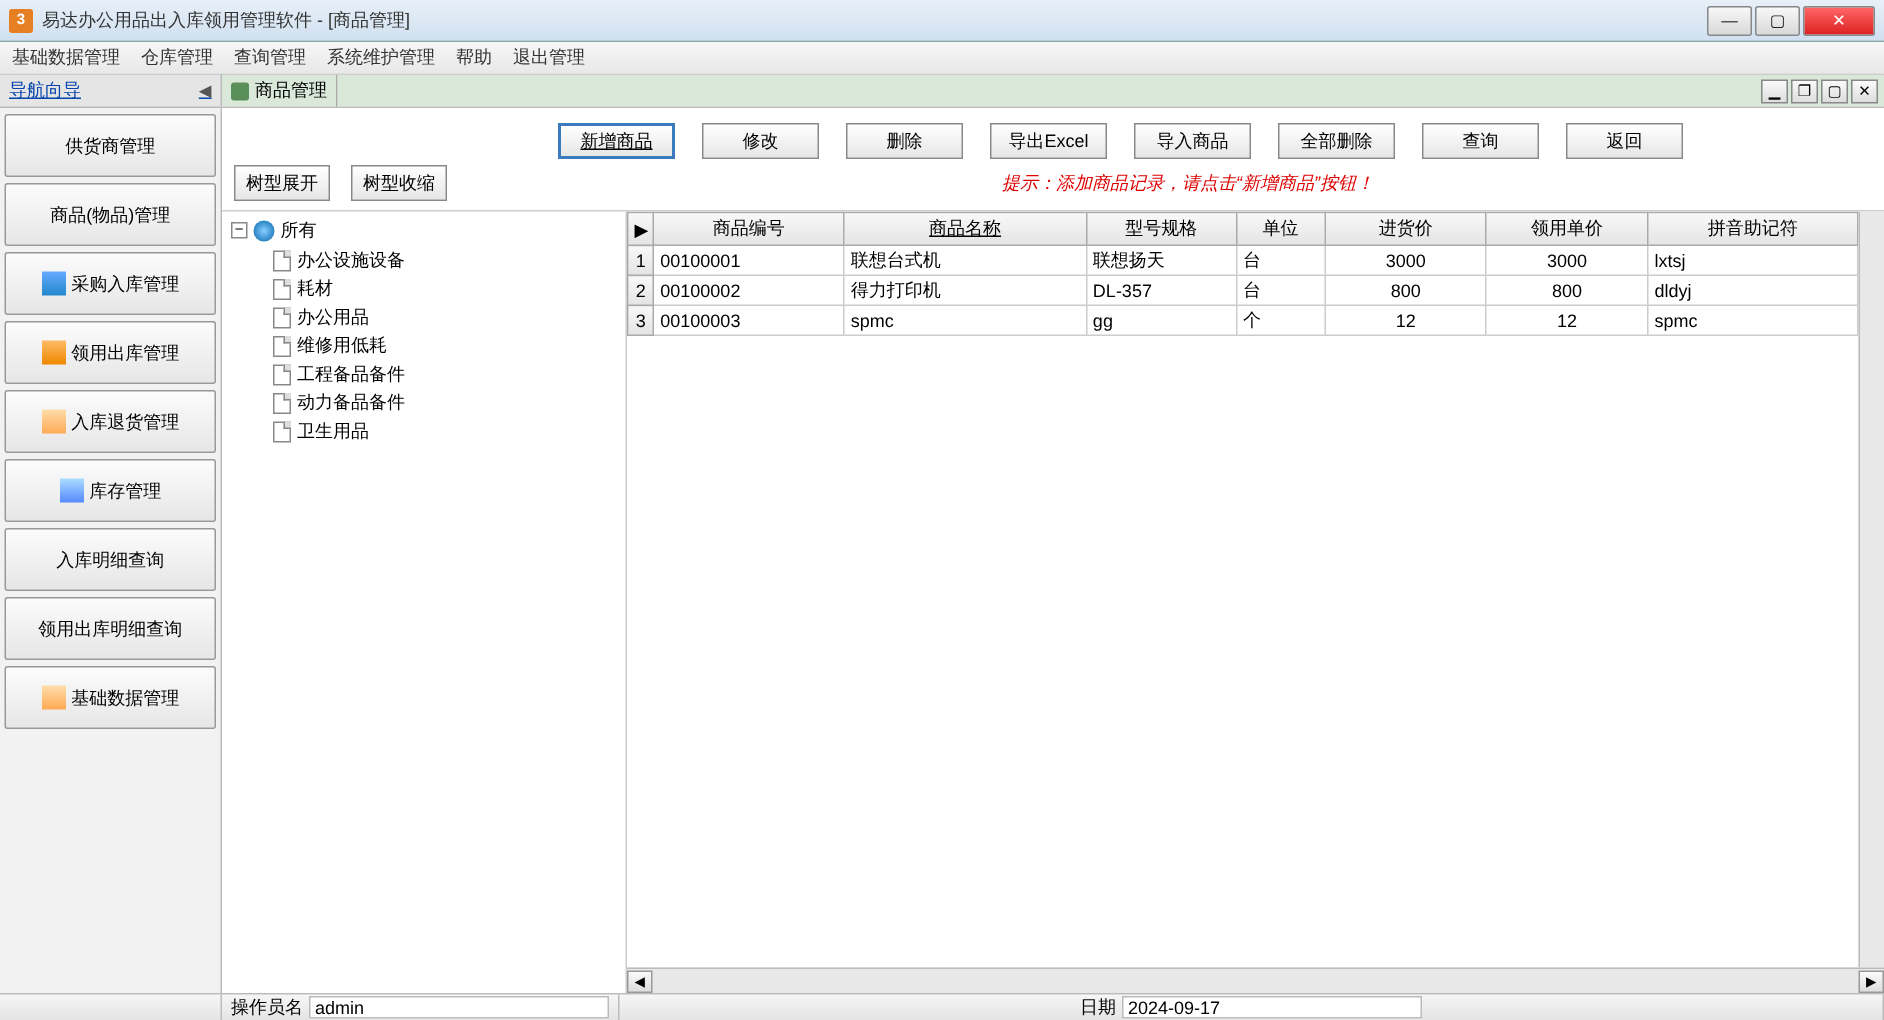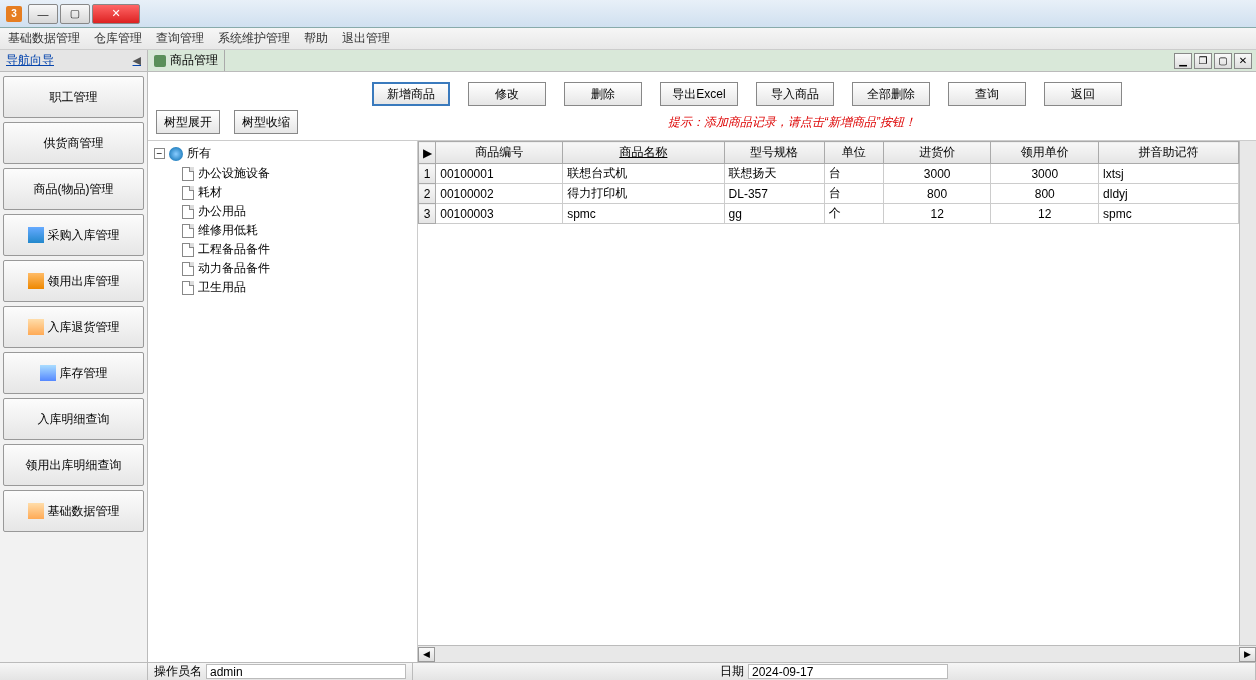--- a/index.html
+++ b/index.html
@@ -38,21 +38,21 @@
 .sicon.stock { background:linear-gradient(#adf,#58f);}
 .sicon.base { background:linear-gradient(#fda,#fa5);}
 
 .content { flex:1; display:flex; flex-direction:column; background:#fff;}
 
 
 .toolbar-wrap { border-bottom:1px solid #ccc; padding:4px;}
 .toolbar-row1 { display:flex; align-items:center; gap:18px; padding:6px 4px 2px 220px;}
 .toolbar-row2 { display:flex; align-items:center; gap:14px; padding:2px 4px;}
 .tbtn { min-width:78px; height:24px; background:linear-gradient(#fff,#e6e6e6); border:1px solid #888; display:flex; align-items:center; justify-content:center; cursor:pointer; font-size:12px;}
-.tbtn.primary { border:2px solid #3a7abd; }
+.tbtn.primary { border:2px solid #3a7abd;text-decoration:underline; }
 .tbtn.small { min-width:64px; }
 .hint { color:#d00; font-size:12px; margin-left:24px;}
 
 
 .body-split { flex:1; display:flex; overflow:hidden;}
 .tree-pane { width:270px; border-right:1px solid #ccc; padding:4px 6px; overflow:auto;}
 .tree-root { display:flex; align-items:center; gap:4px; margin-bottom:2px;}
 .tree-root .box { width:11px;height:11px;border:1px solid #888;display:flex;align-items:center;justify-content:center;font-size:10px;line-height:1;}
 .tree-root .ticon { width:14px;height:14px;background:radial-gradient(#8cf,#06a);border-radius:50%;}
 .tree-children { margin-left:28px; }
@@ -78,20 +78,21 @@
 .statusbar { height:18px; background:linear-gradient(#f6f6f6,#e4e4e4); border-top:1px solid #bbb; display:flex; align-items:center; font-size:12px;}
 .statusbar .cell { padding:0 6px; border-right:1px solid #bbb; height:100%; display:flex; align-items:center;}
 .statusbar .cell.first { width:148px;}
 .statusbar input { border:1px solid #bbb; height:15px; padding:0 3px; font-size:12px; width:200px; background:#fff;}
 </style>
 </head>
 <body>
 
 <div class="titlebar">
   <div class="app-icon">3</div>
+  <div class="title">易达办公用品出入库领用管理软件    - [商品管理]</div>
   <div class="win-controls">
     <div class="win-btn">—</div>
     <div class="win-btn">▢</div>
     <div class="win-btn close">✕</div>
   </div>
 </div>
 
 <div class="menubar">
   <span>基础数据管理</span>
   <span>仓库管理</span>
@@ -115,23 +116,20 @@
     <div class="wb">▁</div>
     <div class="wb">❐</div>
     <div class="wb">▢</div>
     <div class="wb">✕</div>
   </div>
 </div>
 
 <div class="main">
 
   <div class="sidebar">
-    <div class="side-btn">
-        <span>职工管理</span>
-      </div>
     <div class="side-btn">
         <span>供货商管理</span>
       </div>
     <div class="side-btn">
         <span>商品(物品)管理</span>
       </div>
     <div class="side-btn">
         <span class="sicon purchase"></span>
         <span>采购入库管理</span>
       </div>

